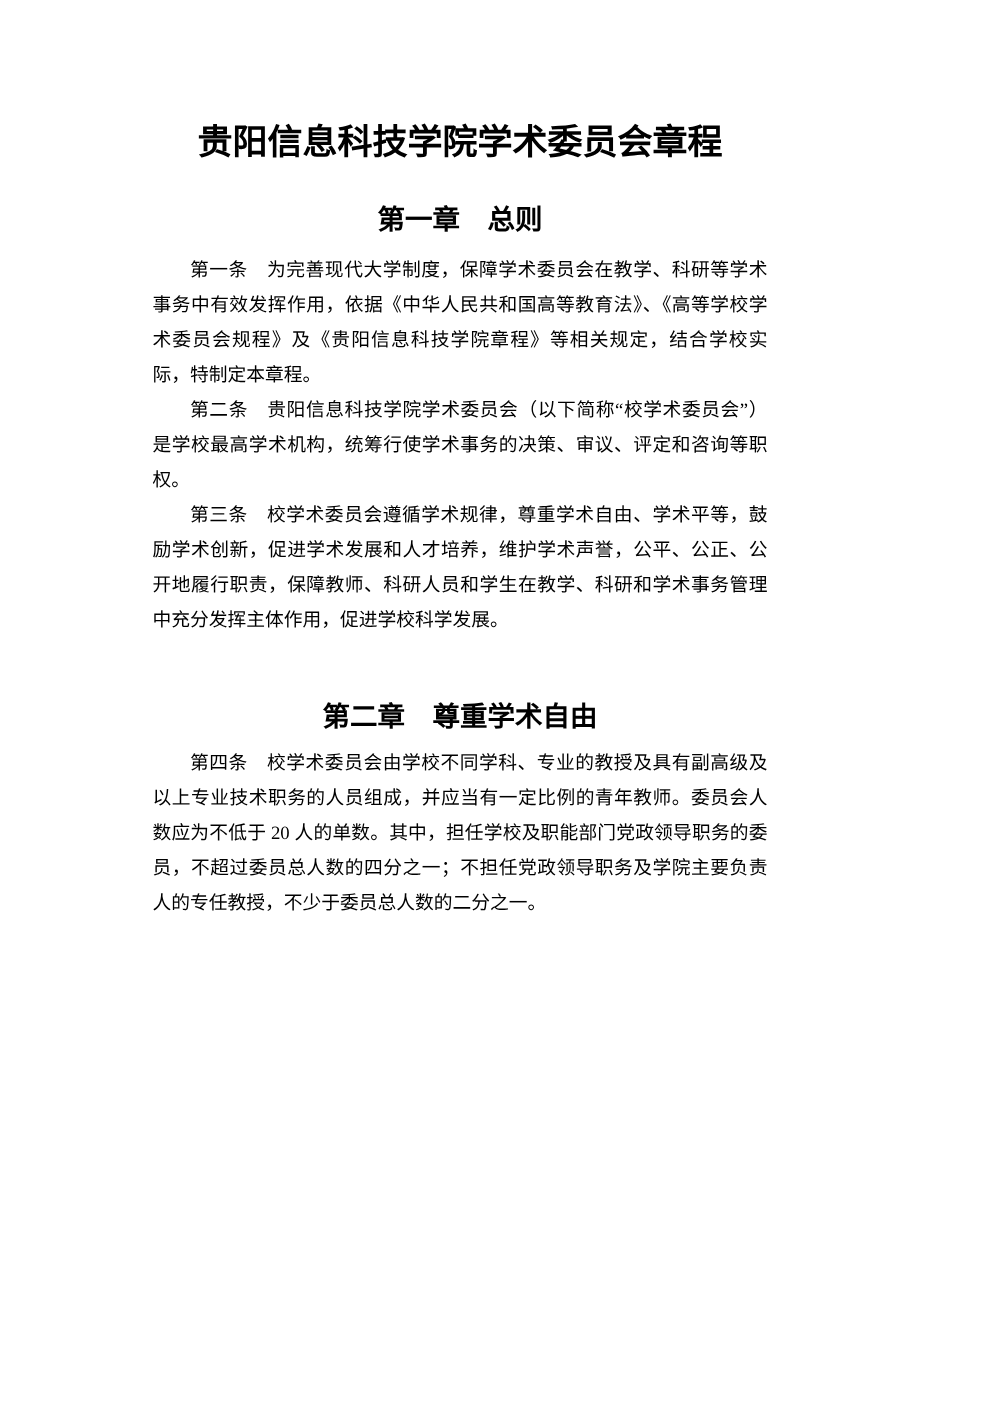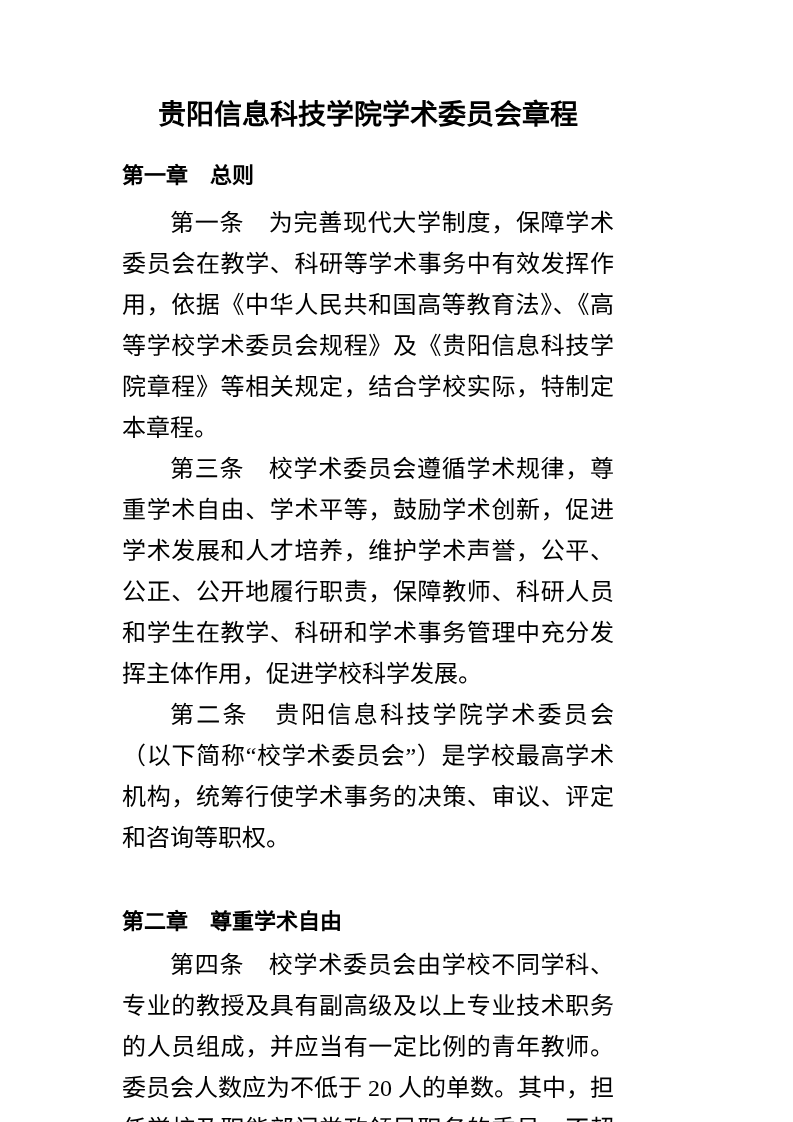--- a/index.html
+++ b/index.html
@@ -25,59 +25,59 @@
     font-weight: 700;
     line-height: 34px;
     text-align: center;
     white-space: nowrap;
   }
   .chapter-heading {
     margin: 0;
     font-size: 22px;
     font-weight: 700;
     line-height: 30px;
-    text-align: left;
+    text-align: center;
   }
   .chapter-heading.first {
     margin-top: 29px;
   }
   .chapter-heading.second {
     margin-top: 48px;
   }
   .chapter-body {
     margin: 0;
   }
   .chapter-body.first {
     margin-top: 12px;
   }
   .chapter-body.second {
     margin-top: 8px;
   }
   .article {
     margin: 0;
-    font-size: 24px;
-    line-height: 41px;
+    font-size: 15px;
+    line-height: 28px;
     text-align: justify;
     text-indent: 2em;
     word-break: break-all;
   }
 </style>
 </head>
 <body>
 
 <div class="page">
 
   <h1 class="doc-title">贵阳信息科技学院学术委员会章程</h1>
 
   <section>
     <h2 class="chapter-heading first">第一章　总则</h2>
     <div class="chapter-body first">
       <p class="article">第一条　为完善现代大学制度，保障学术委员会在教学、科研等学术事务中有效发挥作用，依据《中华人民共和国高等教育法》、《高等学校学术委员会规程》及《贵阳信息科技学院章程》等相关规定，结合学校实际，特制定本章程。</p>
+      <p class="article">第二条　贵阳信息科技学院学术委员会（以下简称“校学术委员会”）是学校最高学术机构，统筹行使学术事务的决策、审议、评定和咨询等职权。</p>
       <p class="article">第三条　校学术委员会遵循学术规律，尊重学术自由、学术平等，鼓励学术创新，促进学术发展和人才培养，维护学术声誉，公平、公正、公开地履行职责，保障教师、科研人员和学生在教学、科研和学术事务管理中充分发挥主体作用，促进学校科学发展。</p>
-      <p class="article">第二条　贵阳信息科技学院学术委员会（以下简称“校学术委员会”）是学校最高学术机构，统筹行使学术事务的决策、审议、评定和咨询等职权。</p>
     </div>
   </section>
 
   <section>
     <h2 class="chapter-heading second">第二章　尊重学术自由</h2>
     <div class="chapter-body second">
       <p class="article">第四条　校学术委员会由学校不同学科、专业的教授及具有副高级及以上专业技术职务的人员组成，并应当有一定比例的青年教师。委员会人数应为不低于 20 人的单数。其中，担任学校及职能部门党政领导职务的委员，不超过委员总人数的四分之一；不担任党政领导职务及学院主要负责人的专任教授，不少于委员总人数的二分之一。</p>
     </div>
   </section>
 

